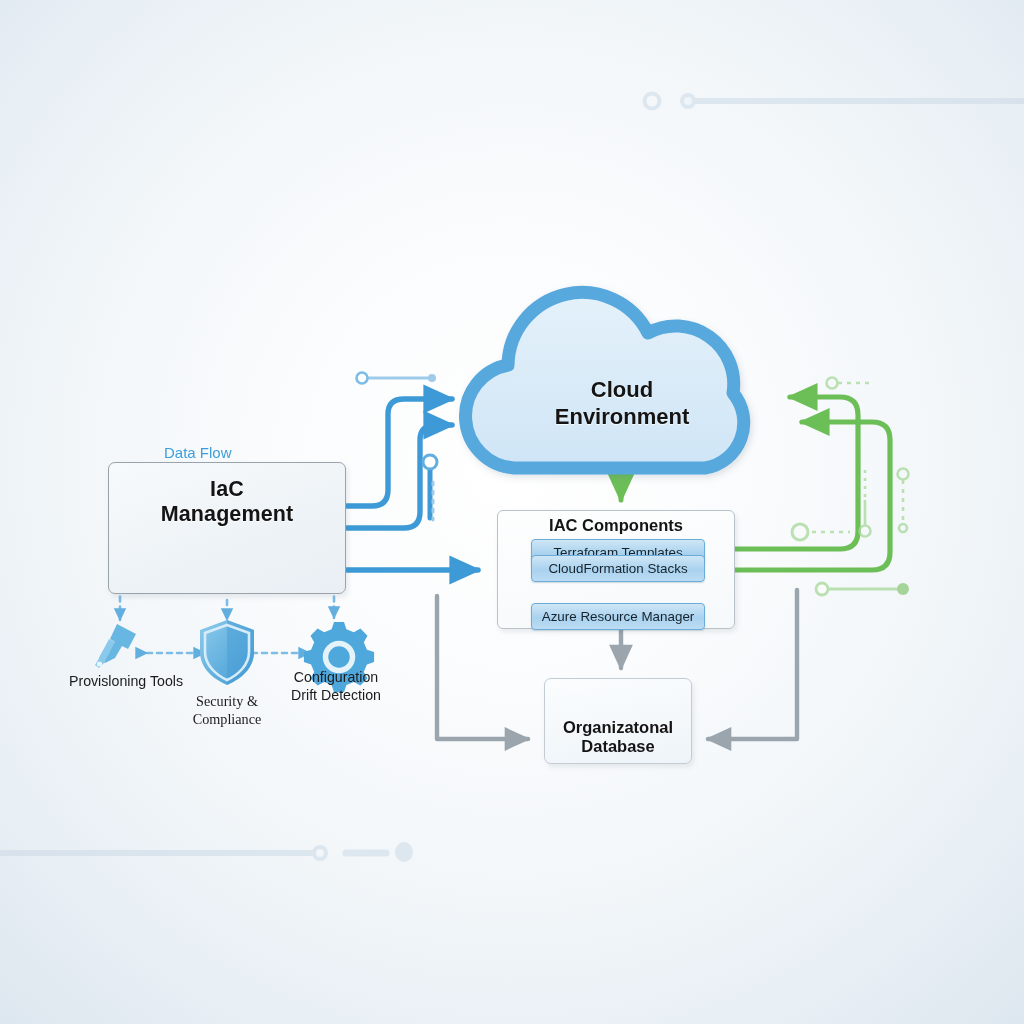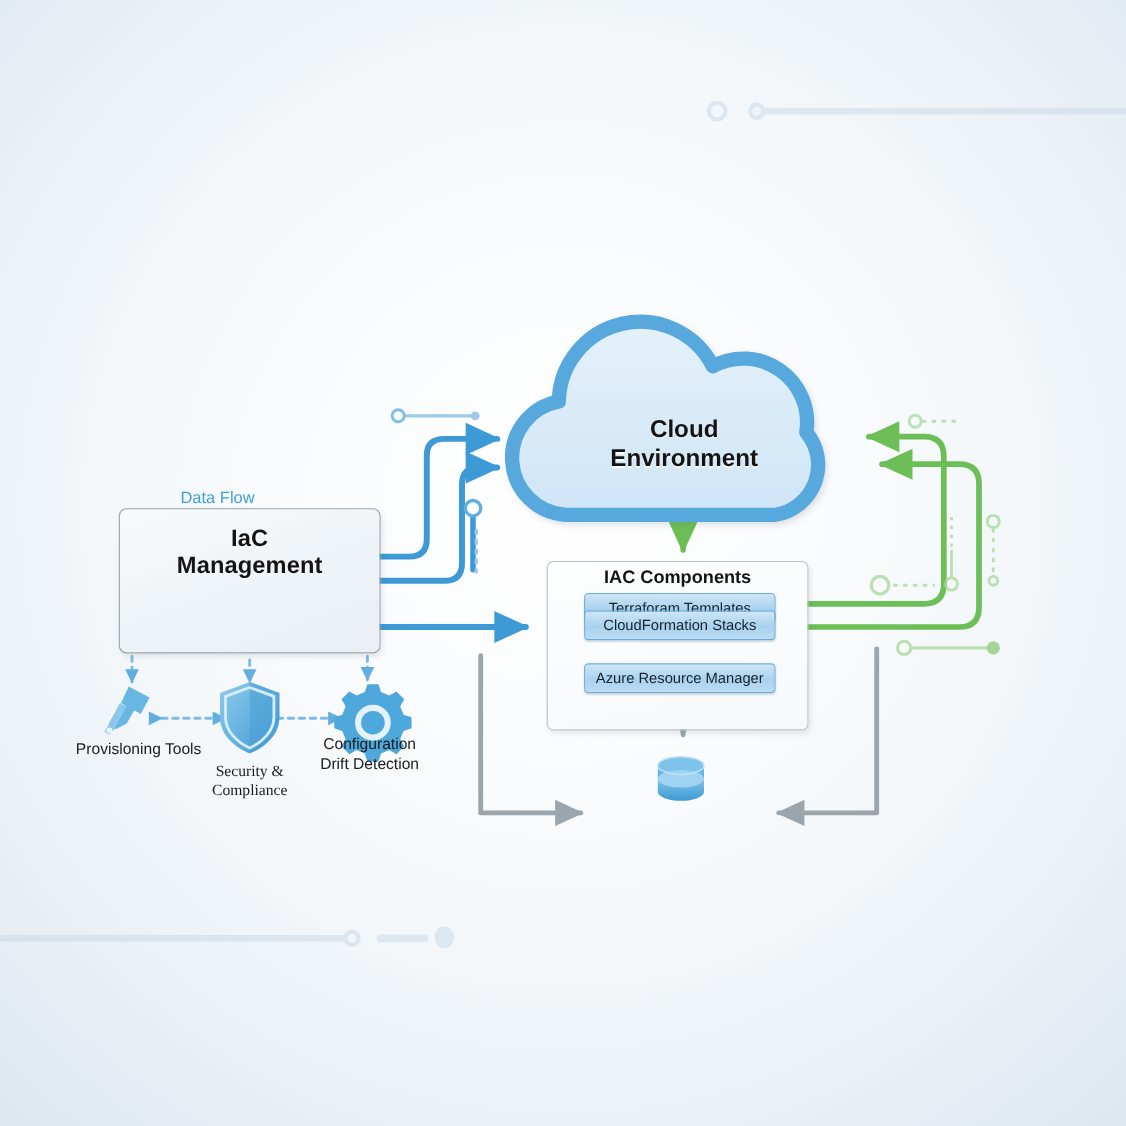--- a/index.html
+++ b/index.html
@@ -30,21 +30,21 @@
     color:#141414;letter-spacing:.1px;
     text-shadow:0 1px 1px rgba(255,255,255,.9);
   }
   .data-flow-label{
     left:164px;top:444px;width:120px;
     font-size:15px;color:#3e9fd8;font-weight:500;
   }
 
   
   .iac-box{
-    left:497px;top:510px;width:238px;height:154px;
+    left:497px;top:510px;width:238px;height:119px;
     border:1.4px solid #b9c2c8;border-radius:6px;
     background:linear-gradient(170deg,#fdfefe 0%,#f6f9fb 100%);
     box-shadow:2px 3px 5px rgba(90,105,120,.13);
   }
   .iac-title{
     position:absolute;left:0;right:0;top:5px;text-align:center;
     font-weight:bold;font-size:16.5px;color:#141414;
   }
   .pill{
     position:absolute;left:33px;width:172px;height:25px;
@@ -250,20 +250,26 @@
     </div>
   </div>
 
   <div class="node iac-box">
     <div class="iac-title">IAC Components</div>
     <div class="pill p0">Terraforam Templates</div>
     <div class="pill p1">CloudFormation Stacks</div>
     <div class="pill p2">Azure Resource Manager</div>
   </div>
 
+  <div class="node db-box">
+    <div class="db-label">
+      <div>Organizatonal</div>
+      <div>Database</div>
+    </div>
+  </div>
 
   <div class="icon-cap cap-prov">
     <div>Provisloning Tools</div>
   </div>
   <div class="icon-cap cap-sec">
     <div>Security &amp;</div>
     <div>Compliance</div>
   </div>
   <div class="icon-cap cap-cfg">
     <div>Configuration</div>

